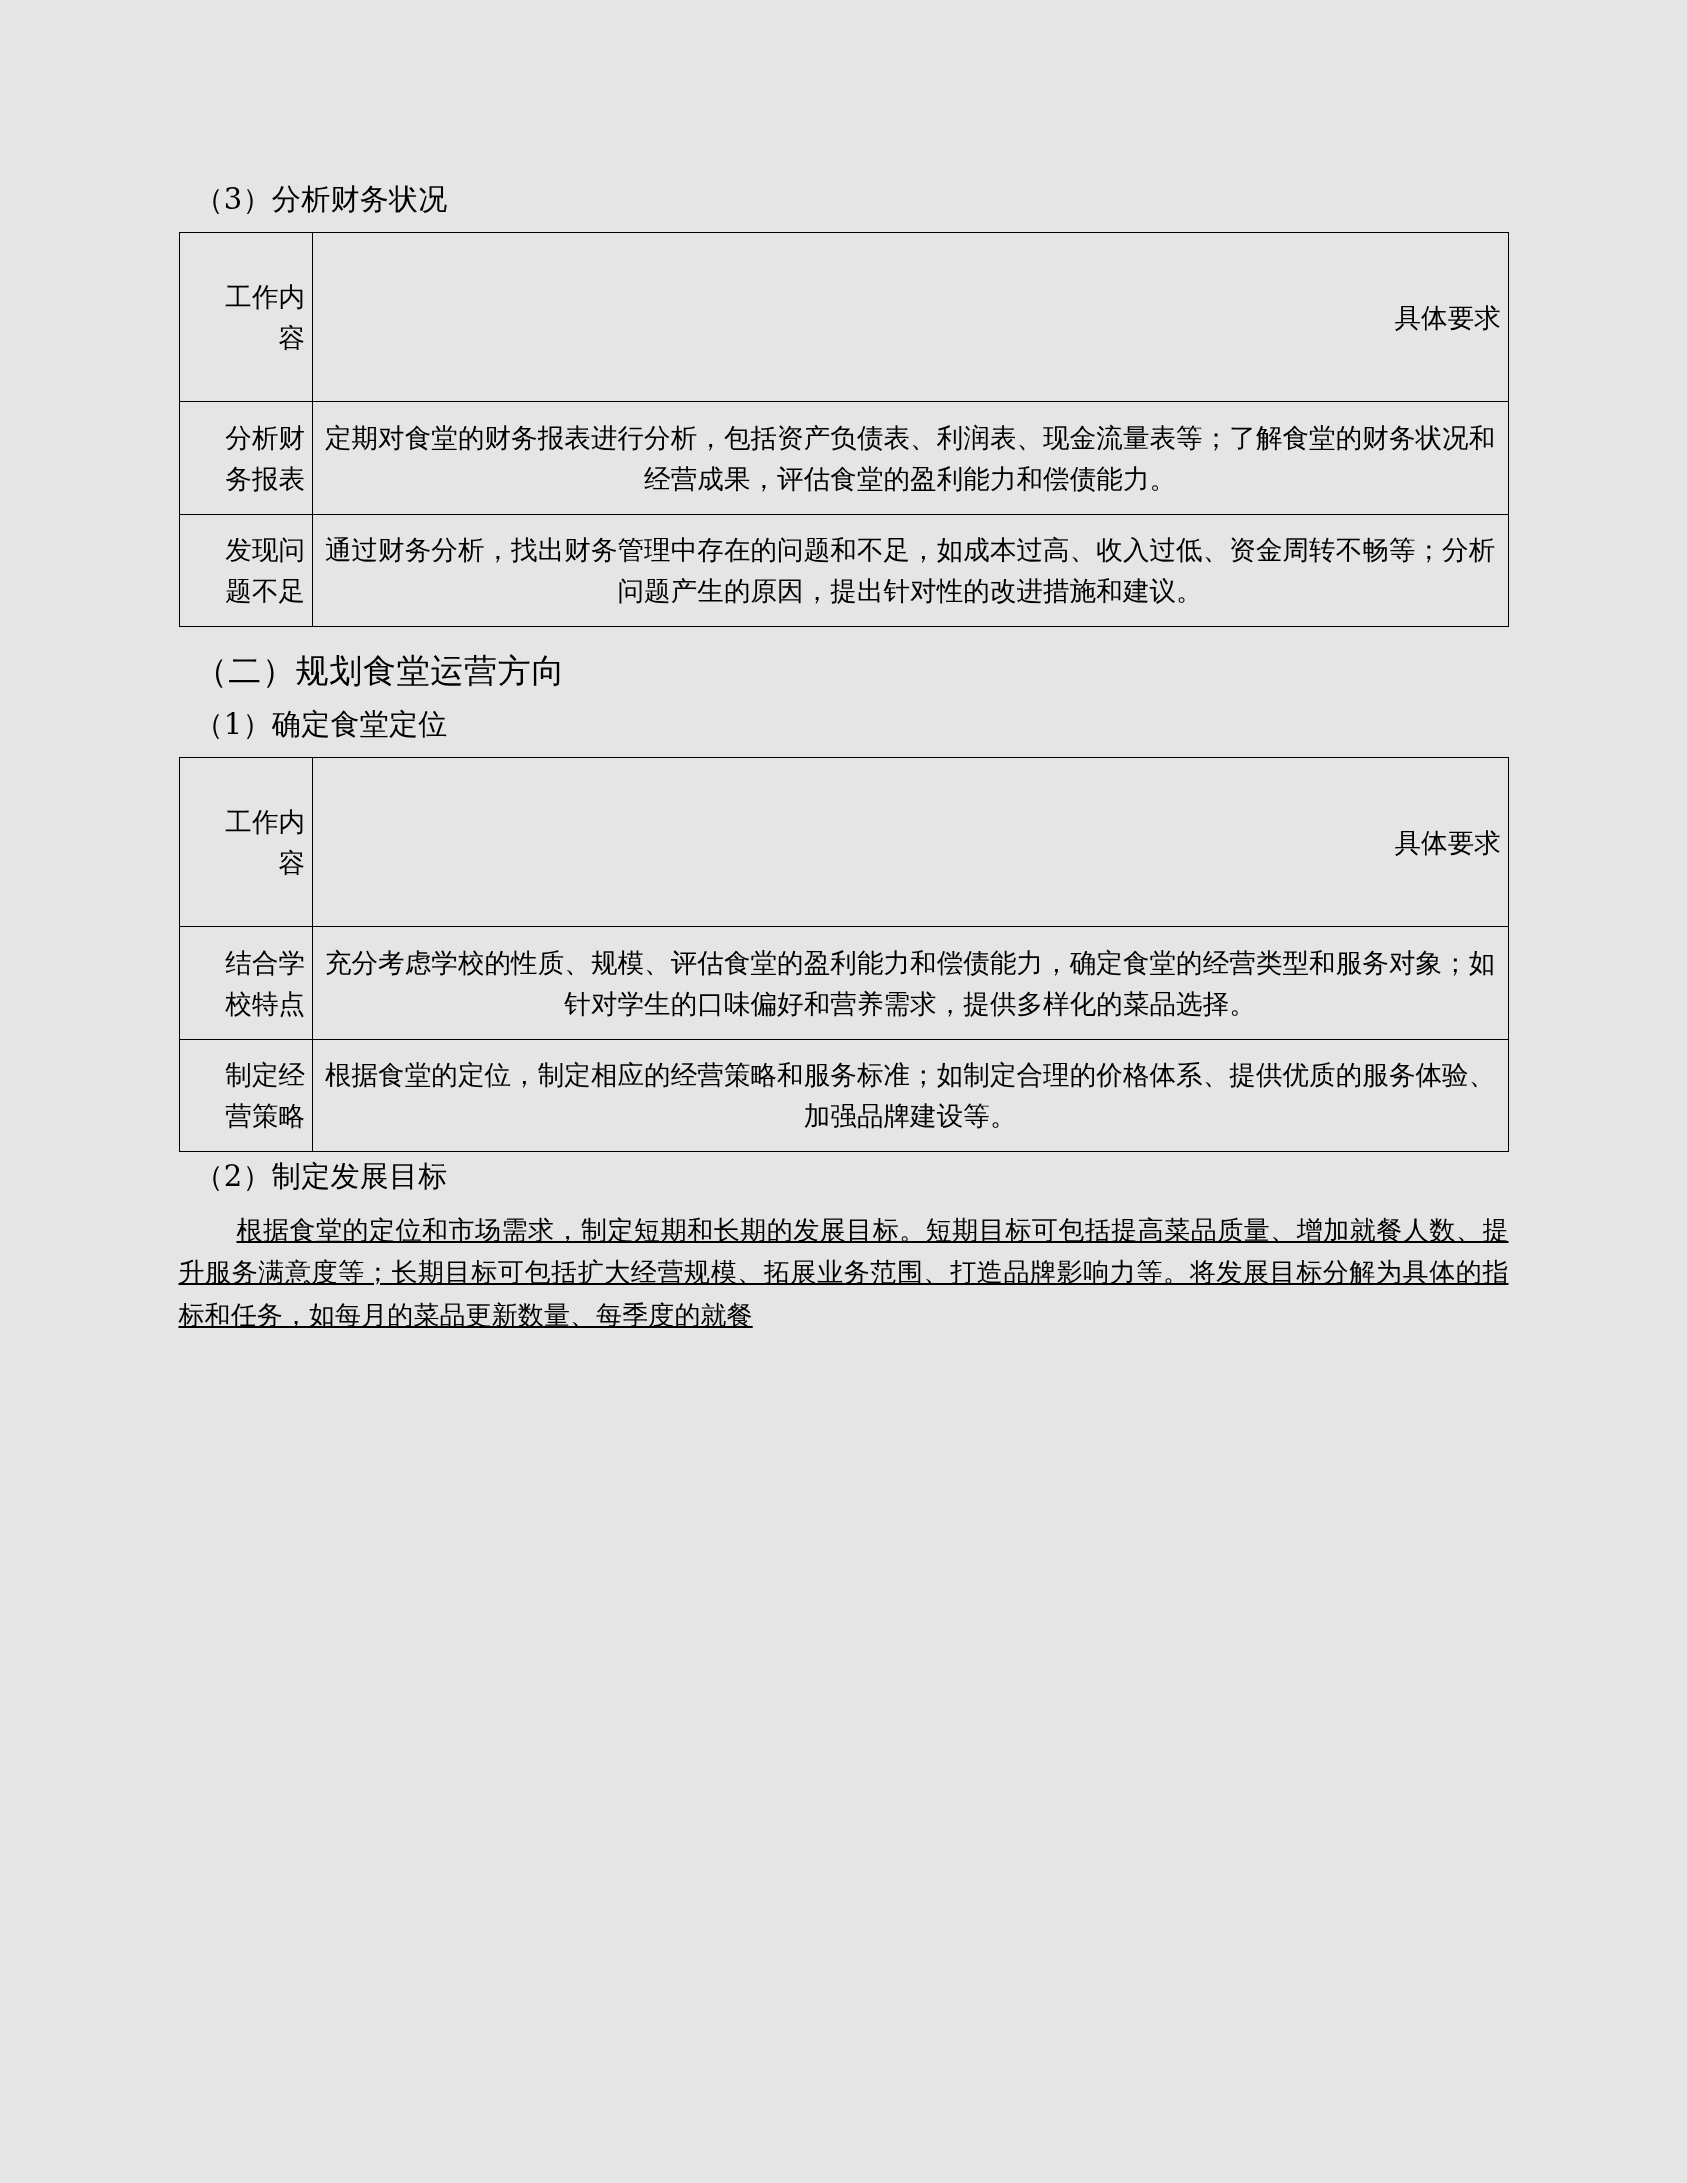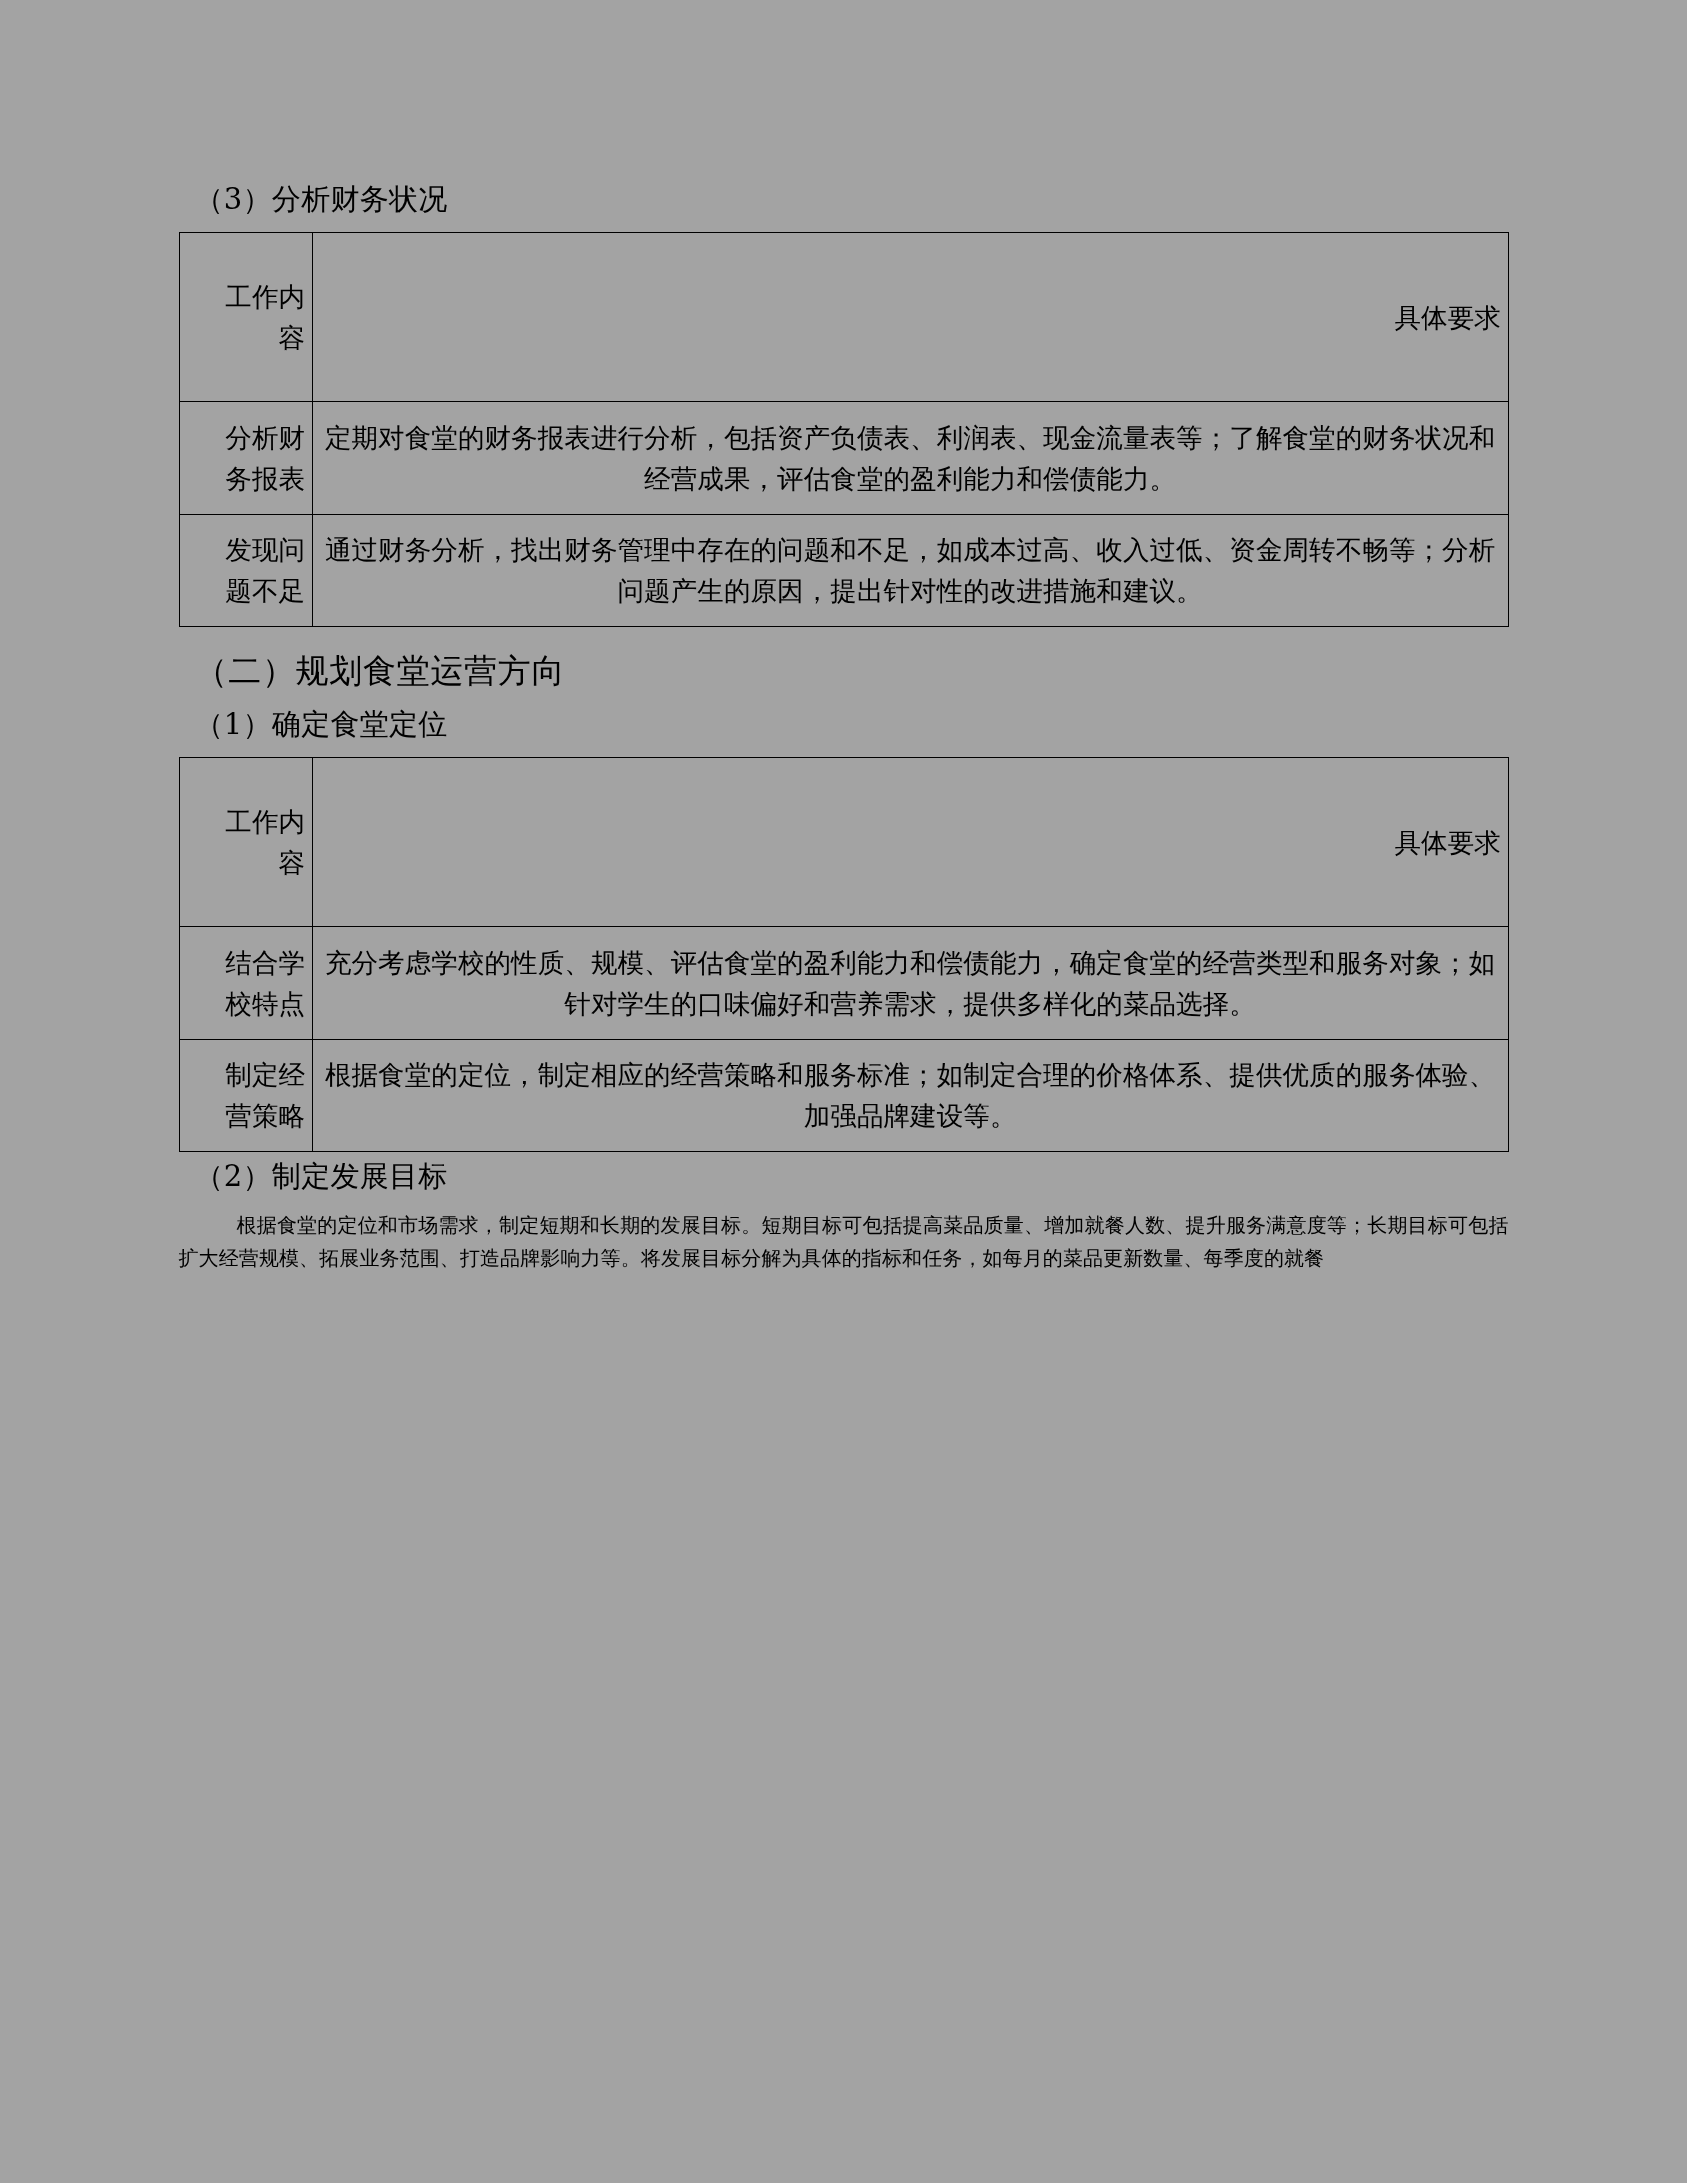--- a/index.html
+++ b/index.html
@@ -8,21 +8,21 @@
     background: #ffffff;
   }
   body {
     font-family: "DejaVu Serif", "Liberation Serif", serif;
     color: #000000;
   }
   .page {
     position: relative;
     width: 1687px;
     height: 2183px;
-    background: #a3a3a3;
+    background: #e5e5e5;
     box-sizing: border-box;
     padding: 179px 152px 0 152px;
   }
   .doc-body {
     width: 1330px;
     margin: 0 auto;
   }
 
   
   .h-sub {
@@ -40,26 +40,27 @@
     padding-left: 16px;
     letter-spacing: 0.7px;
   }
   .h-num {
     font-size: 29px;
     line-height: 1.42;
     margin: 0 0 10.6px 0;
     letter-spacing: 0.3px;
   }
   .para {
-    font-size: 20px;
+    font-size: 26px;
     line-height: 1.62;
     margin: 10.6px 0 0 0;
     text-align: justify;
     text-indent: 58px;
     letter-spacing: 0.1px;
+    text-decoration: underline;
   }
 
   
   table.doc-table {
     border-collapse: collapse;
     width: 1330px;
     table-layout: fixed;
     margin: 6.6px 0 4px 0;
   }
   table.doc-table td {

